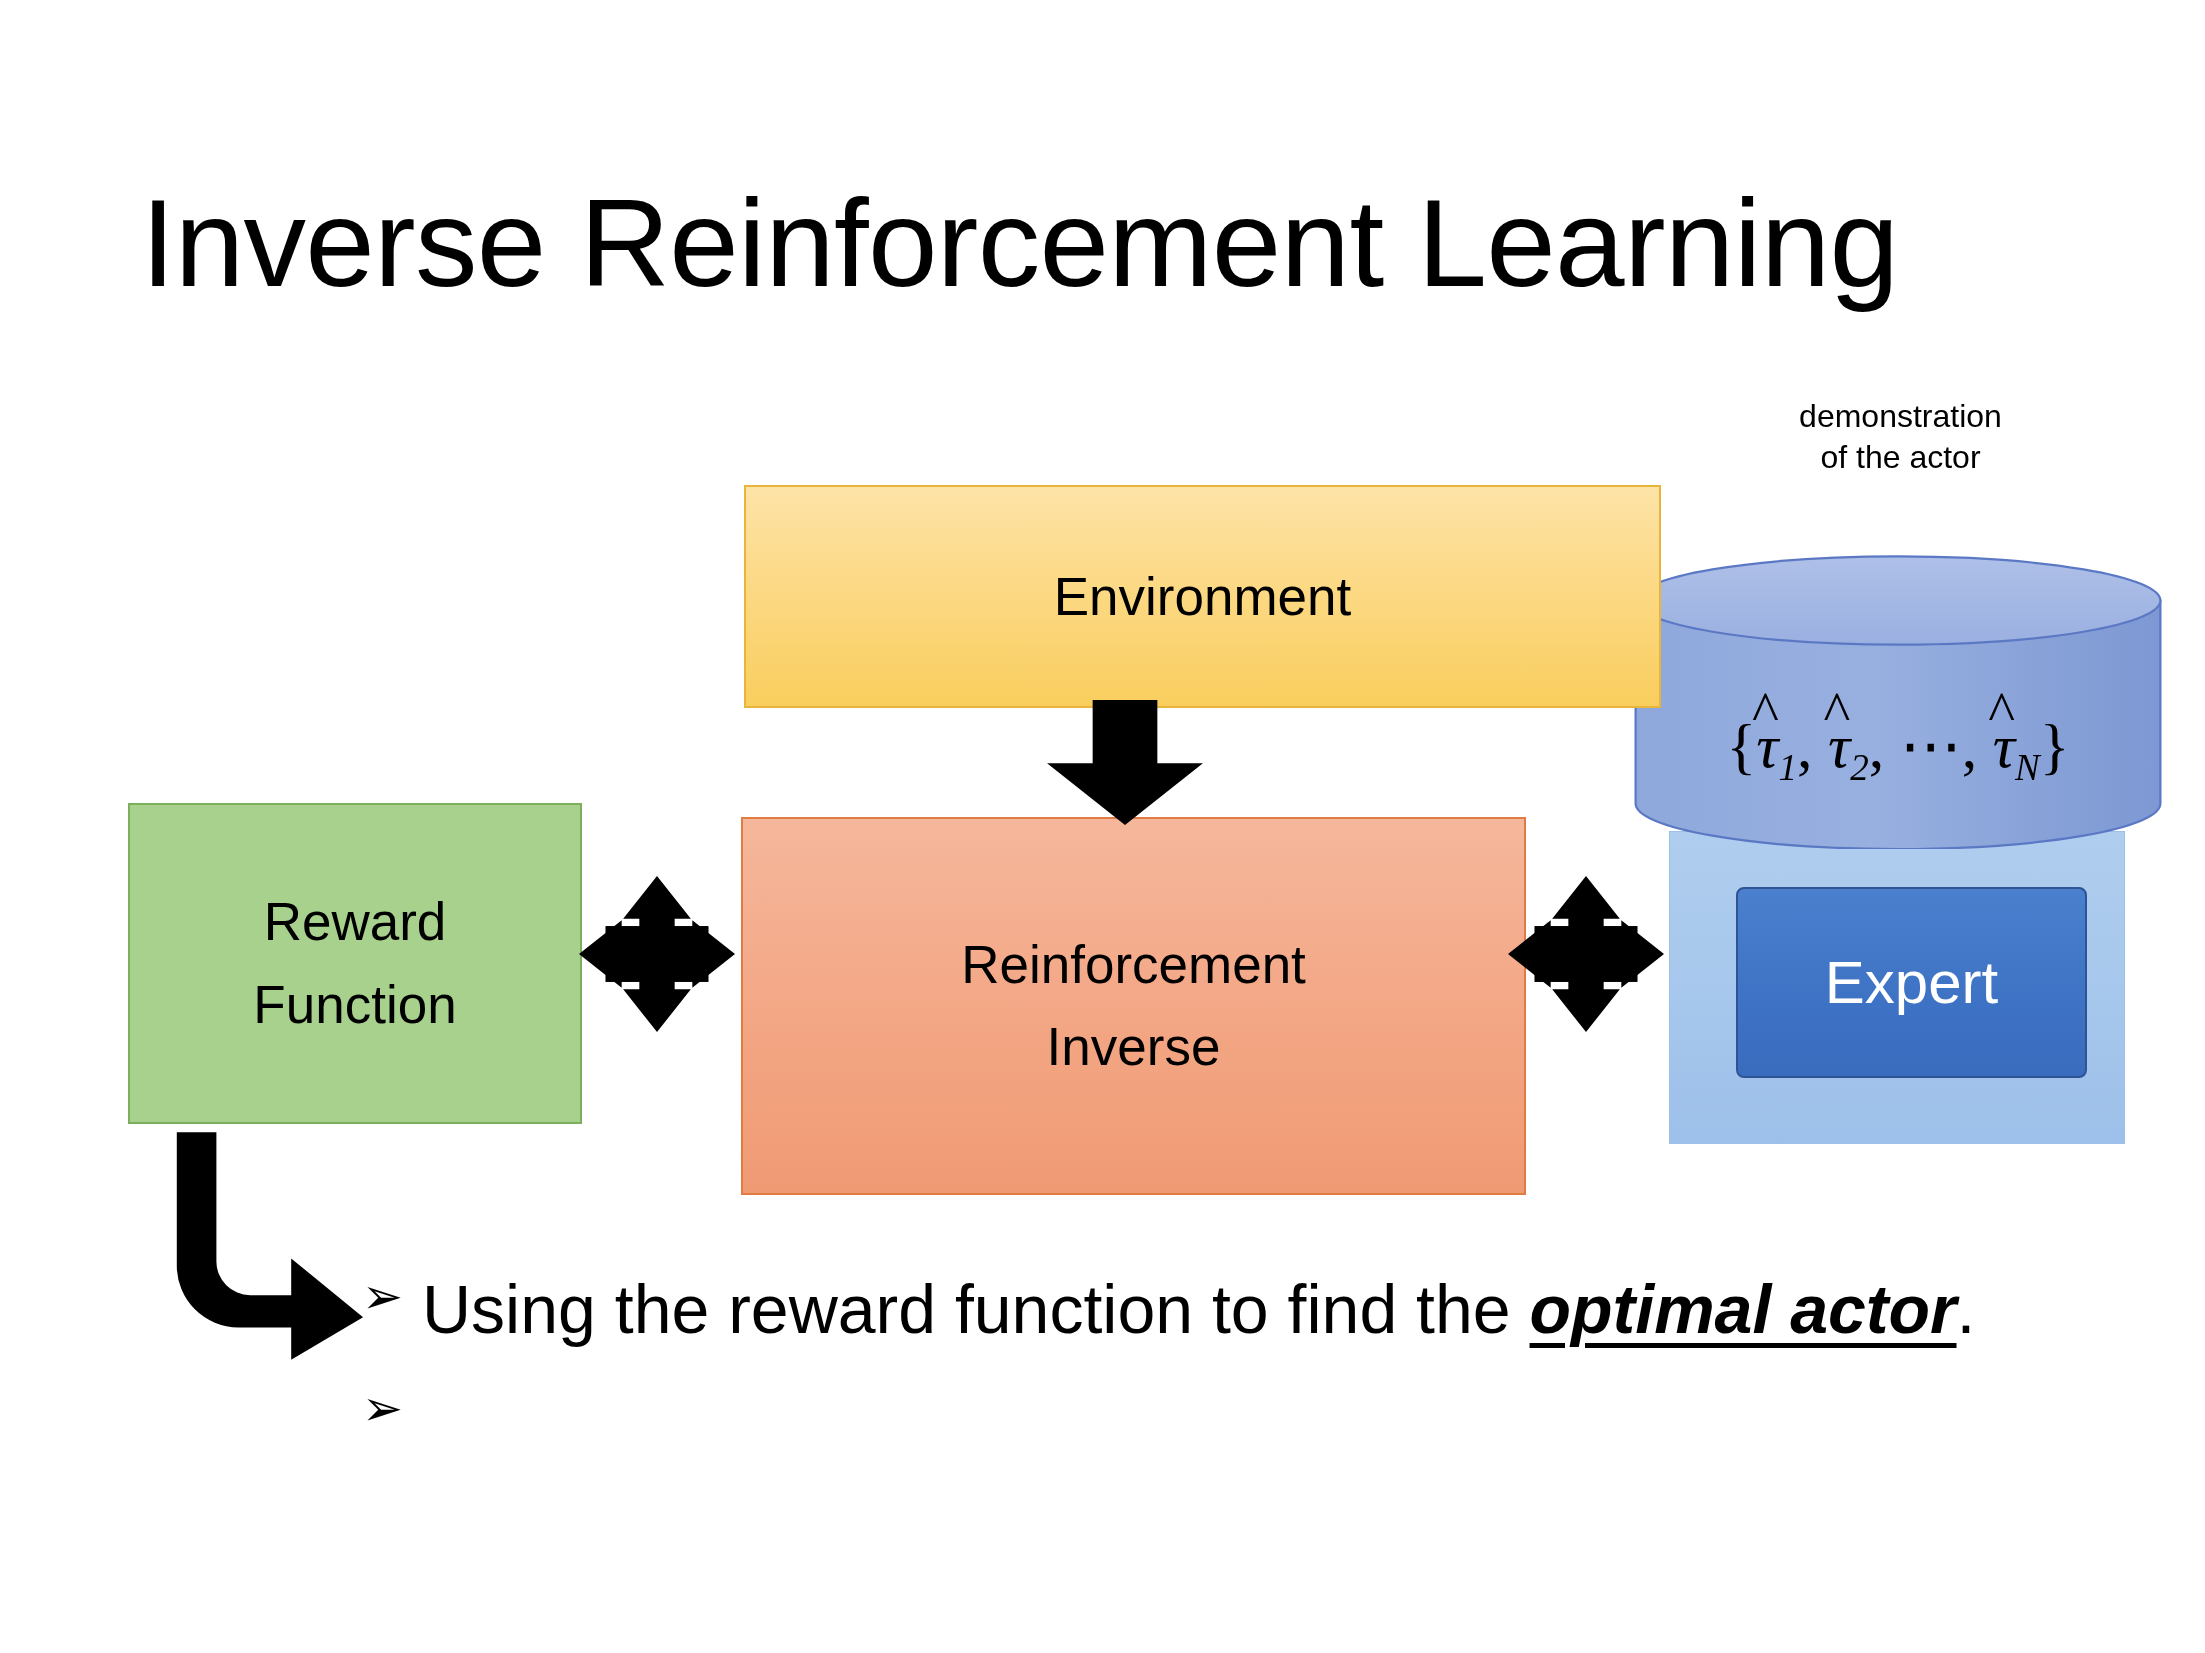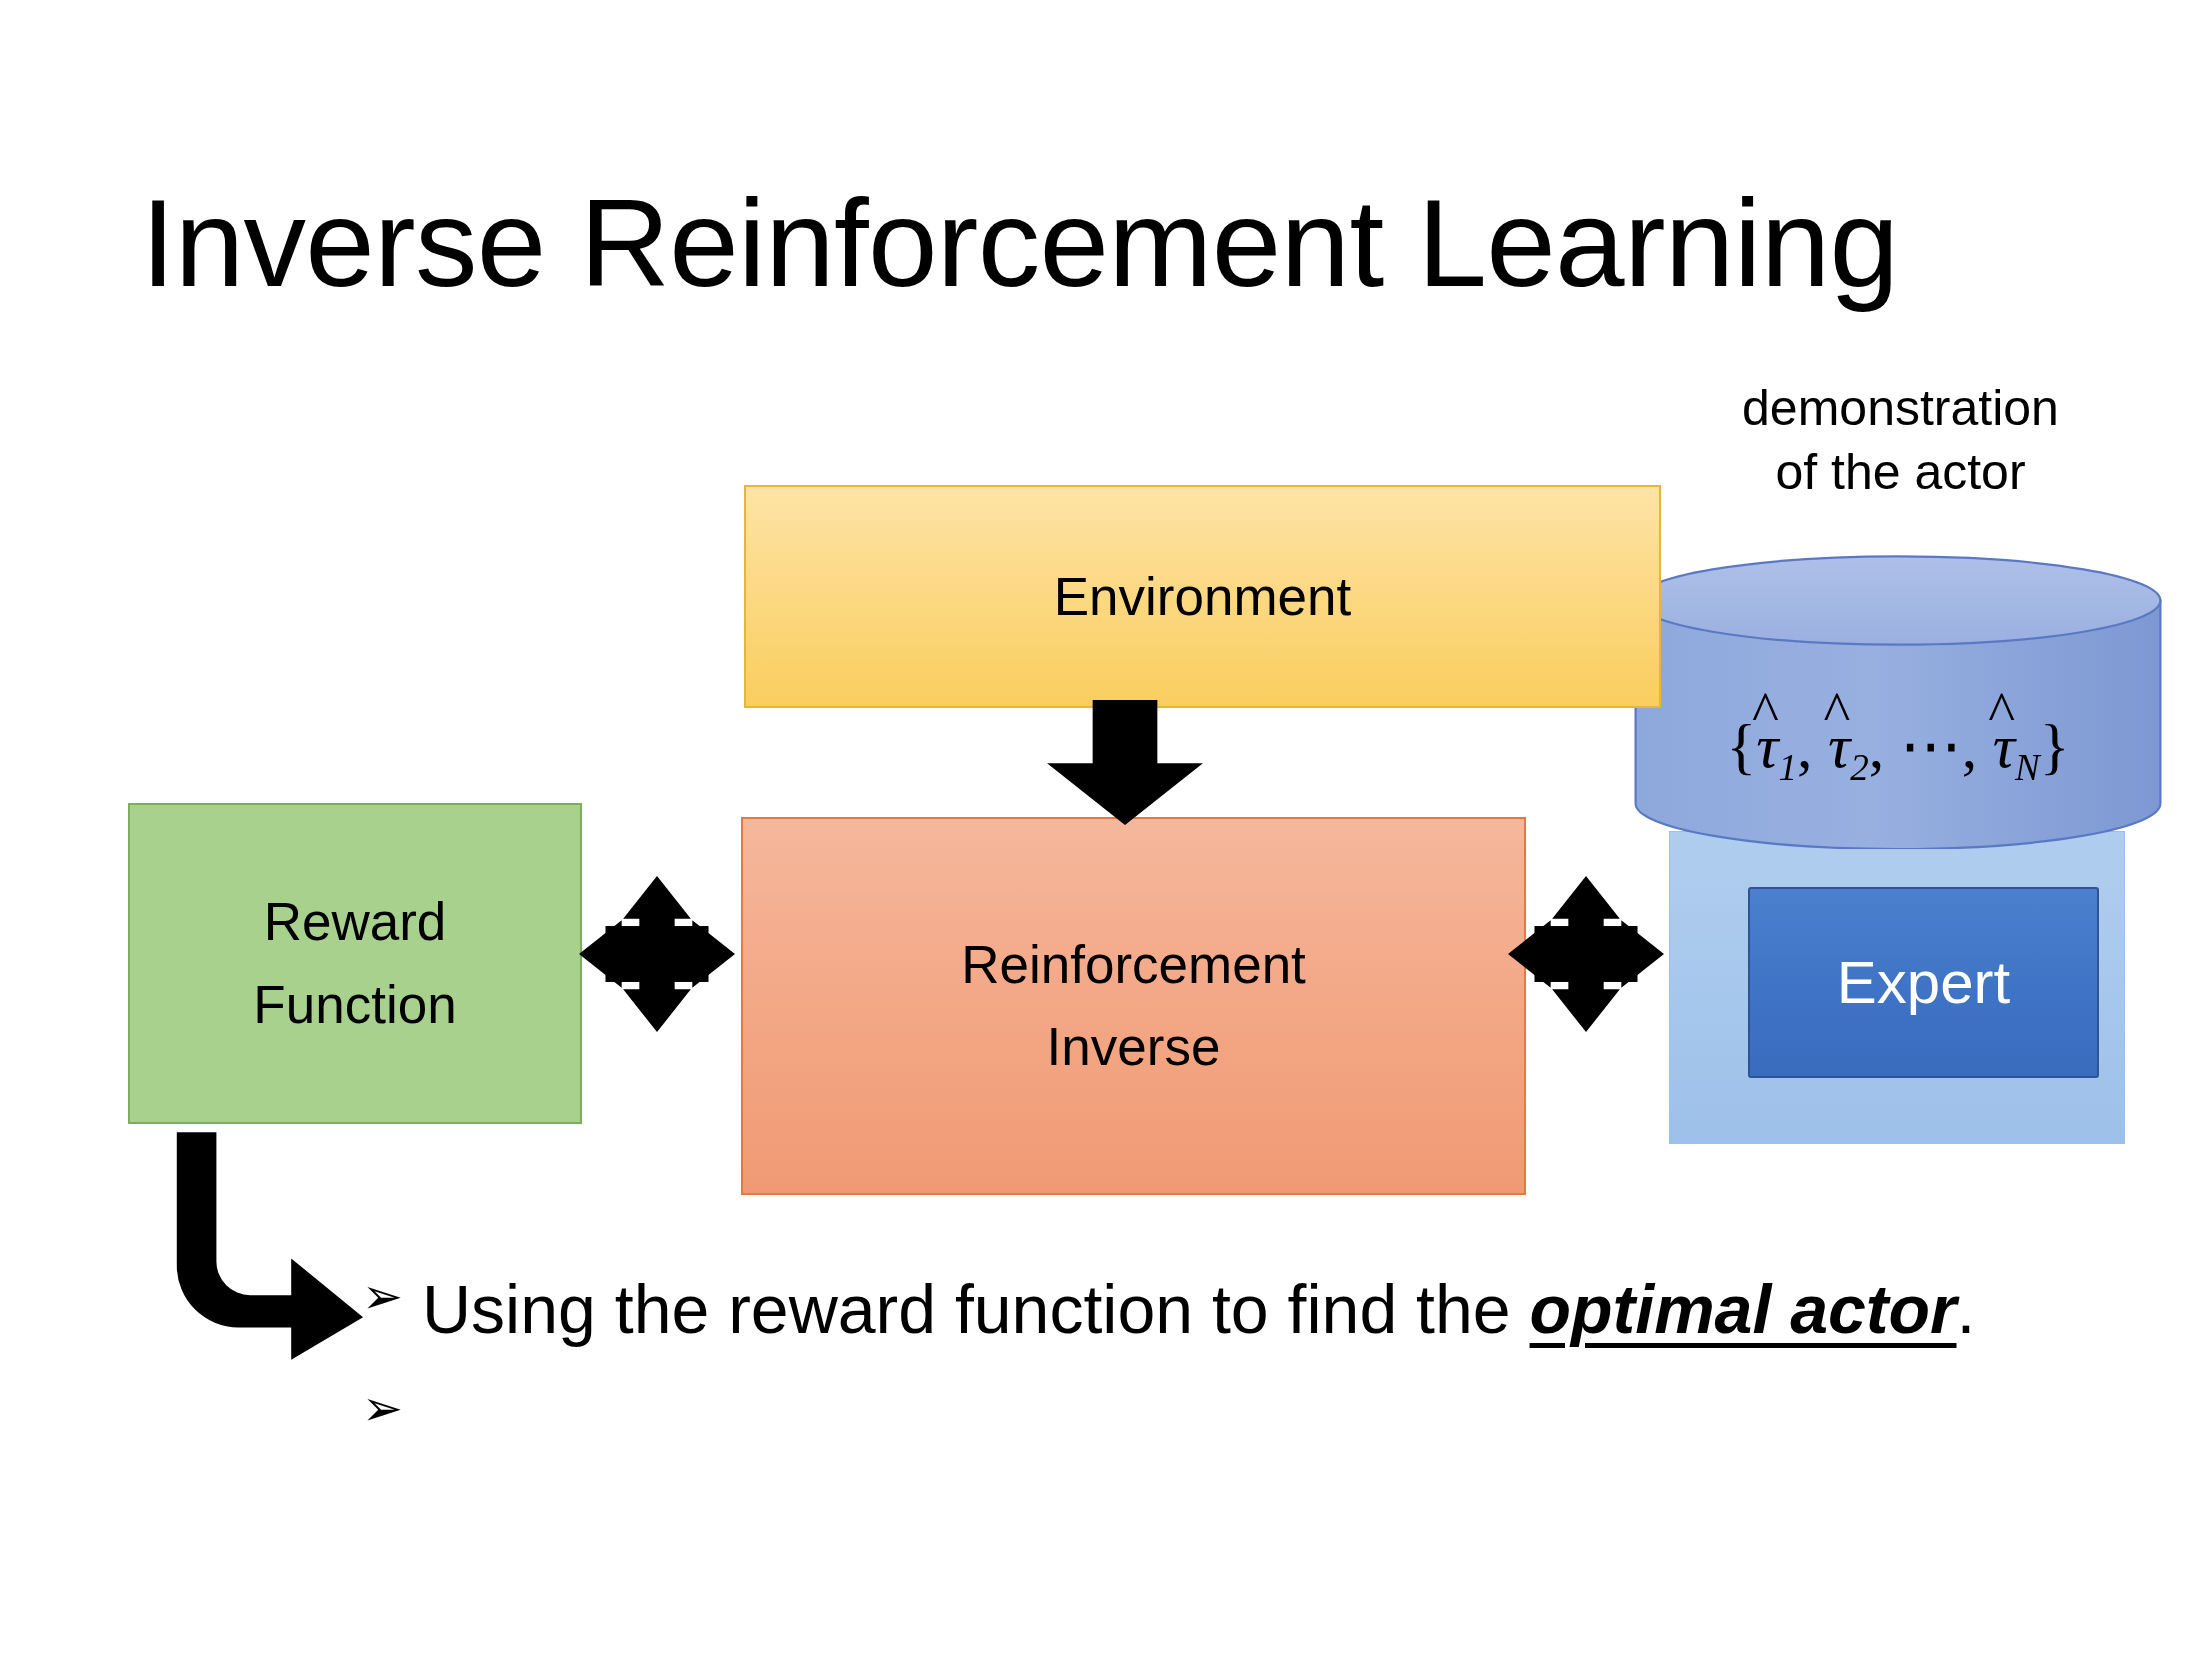--- a/index.html
+++ b/index.html
@@ -49,42 +49,42 @@
   .expert-panel{
     position:absolute;left:1669px;top:831px;width:456px;height:313px;
     background:linear-gradient(180deg,#AFCDEE 0%,#A6C7EC 55%,#9DC0EA 100%);
     border:0.7px solid #9DC0EA;
     box-sizing:border-box;
   }
   .expert-btn{
     position:absolute;left:1736px;top:887px;width:351px;height:191px;
     background:linear-gradient(180deg,#4A80CE 0%,#3E72C4 60%,#3A6CBE 100%);
     border:2.9px solid #2E5496;
-    border-radius:3px;
+    border-radius:8px;
     box-sizing:border-box;
     display:flex;align-items:center;justify-content:center;
-    color:#ffffff;font-size:60px;margin-left:12px;
+    color:#ffffff;font-size:60px;
   }
 
   .cyl-wrap{position:absolute;left:1634px;top:555px;width:528px;height:294px;}
   .cyl-wrap svg{display:block;}
   .cyl-label{
     position:absolute;left:0;top:154px;width:528px;text-align:center;
     font-family:"Liberation Serif","DejaVu Serif",serif;
     font-size:62px;color:#000;white-space:nowrap;
   }
   .cyl-label i{font-style:italic;}
   .cyl-label .sub{font-size:37px;vertical-align:sub;font-style:italic;}
   .hatwrap{position:relative;display:inline-block;}
   .hatwrap .hat{position:absolute;left:50%;transform:translateX(-58%);
                 top:-0.56em;font-size:0.92em;font-style:normal;}
 
   .demo-caption{
-    position:absolute;left:1647px;top:376px;width:507px;
-    text-align:center;font-size:50px;line-height:1.28;
+    position:absolute;left:1647px;top:396px;width:507px;
+    text-align:center;font-size:32px;line-height:1.28;
   }
 
   
   .arrow-svg{position:absolute;}
 
   
   .bullets{position:absolute;left:362px;top:1266px;width:1764px;}
   .bullet{display:flex;align-items:flex-start;margin-bottom:25px;}
   .bullet .mark{
     flex:0 0 auto;width:60px;font-size:49px;line-height:1.25;

